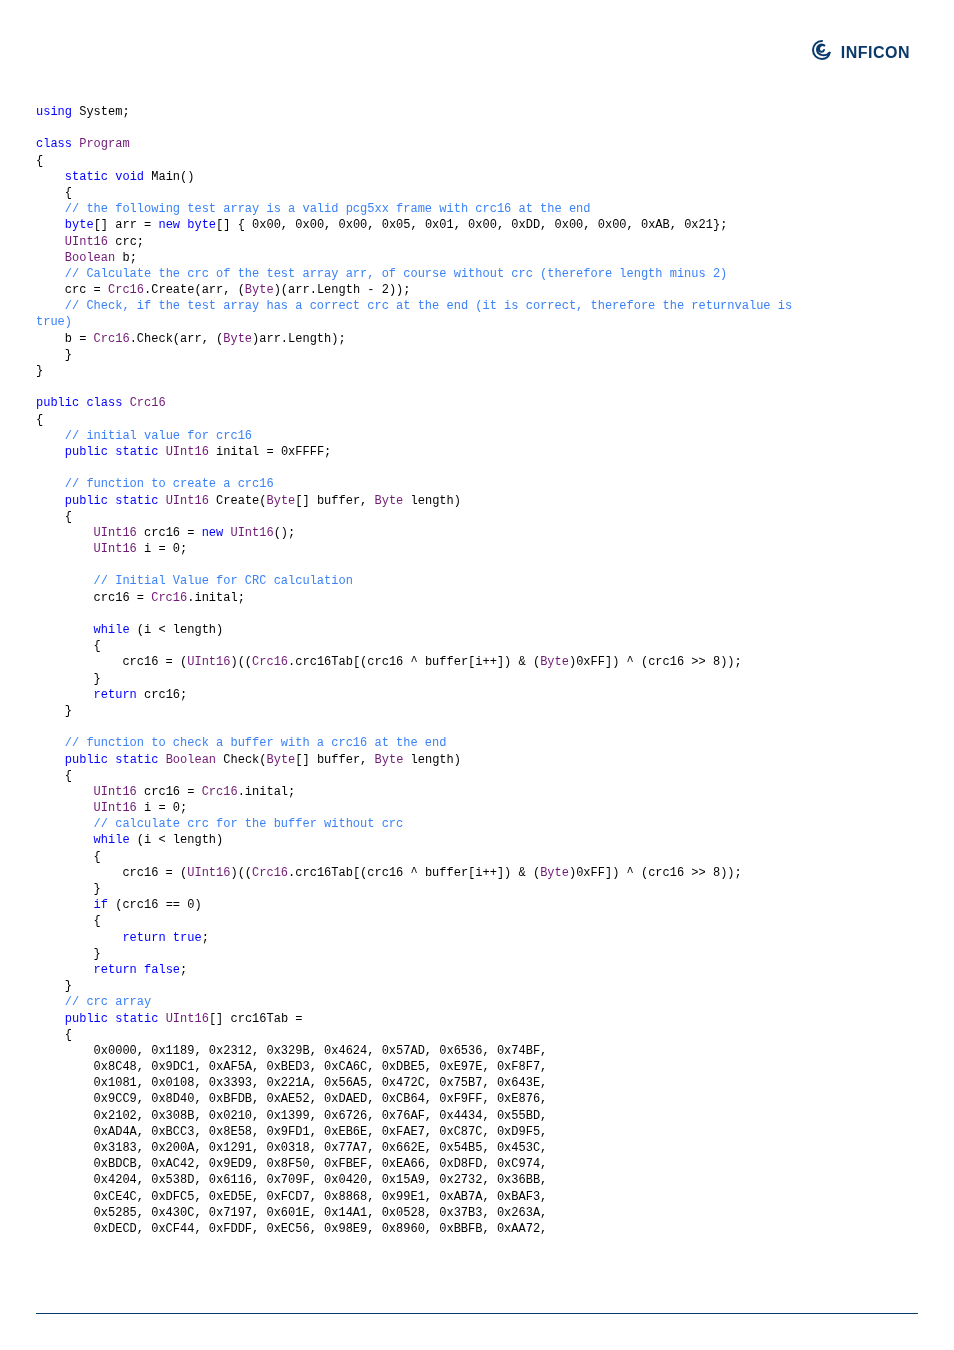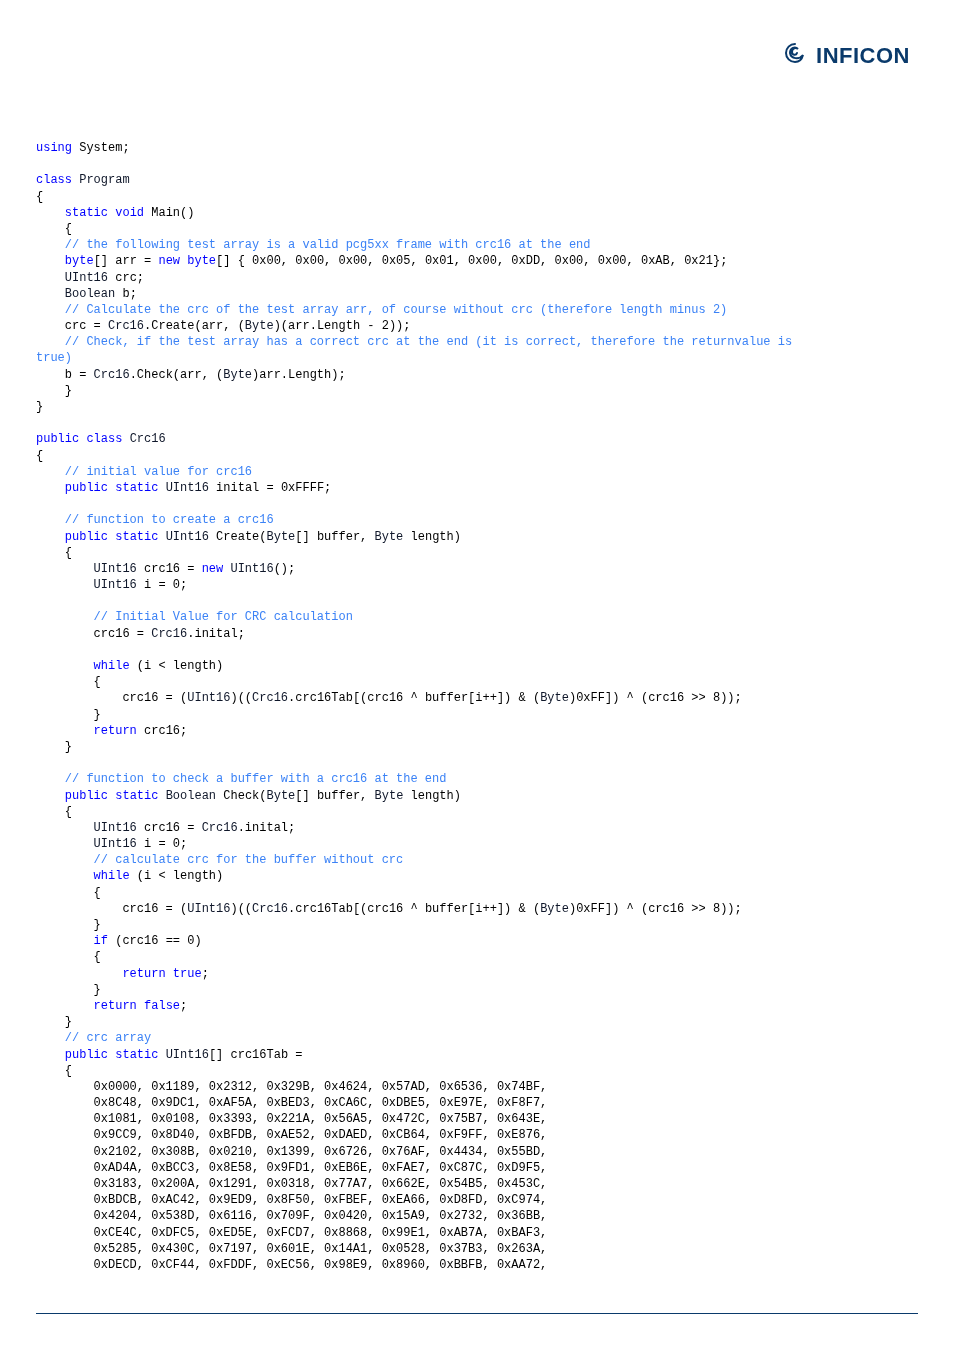--- a/index.html
+++ b/index.html
@@ -18,39 +18,39 @@
     box-sizing: border-box;
     padding: 36px 36px 28px 36px;
     position: relative;
   }
   .logo-bar {
     position: absolute;
     top: 40px;
     right: 44px;
     font-family: Arial, Helvetica, sans-serif;
     font-weight: 700;
-    font-size: 22px;
+    font-size: 16px;
     letter-spacing: 0.5px;
     color: #0a3a6b;
   }
   .logo-bar .swirl {
     display: inline-block;
     vertical-align: middle;
     margin-right: 4px;
   }
   .logo-bar .txt {
     display: inline-block;
     vertical-align: middle;
   }
   .code-block {
-    margin-top: 104px;
+    margin-top: 68px;
     white-space: pre;
   }
   .kw  { color: #0000ff; }   
-  .typ { color: #0f172a; }   
+  .typ { color: #701a75; }   
   .cmt { color: #3b82f6; }   
   .footer-line {
     position: absolute;
     left: 36px;
     right: 36px;
     bottom: 36px;
     height: 0;
     border-top: 1px solid #0a3a6b;
   }
 </style>

